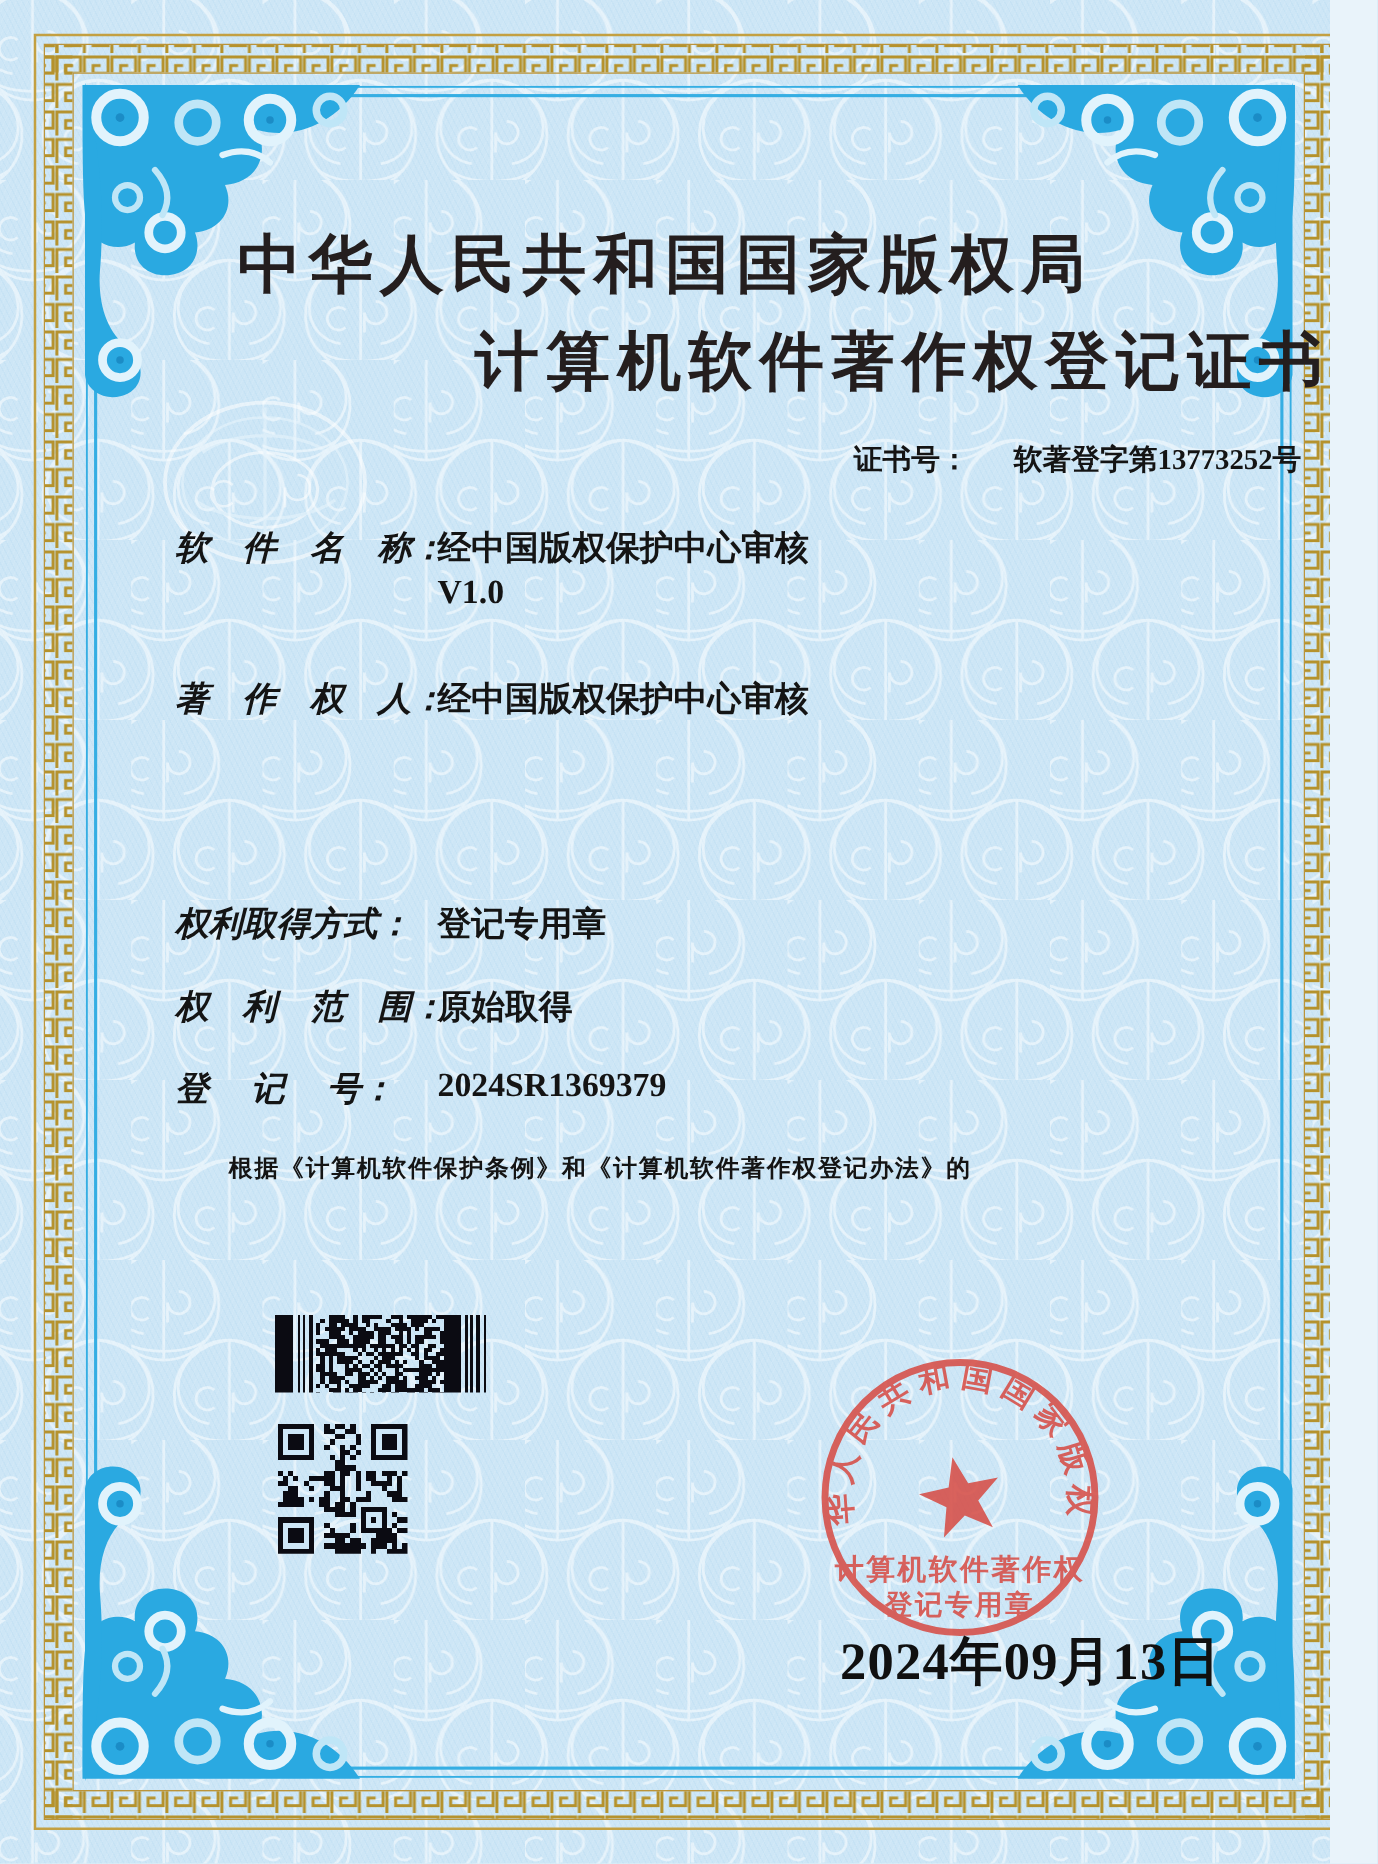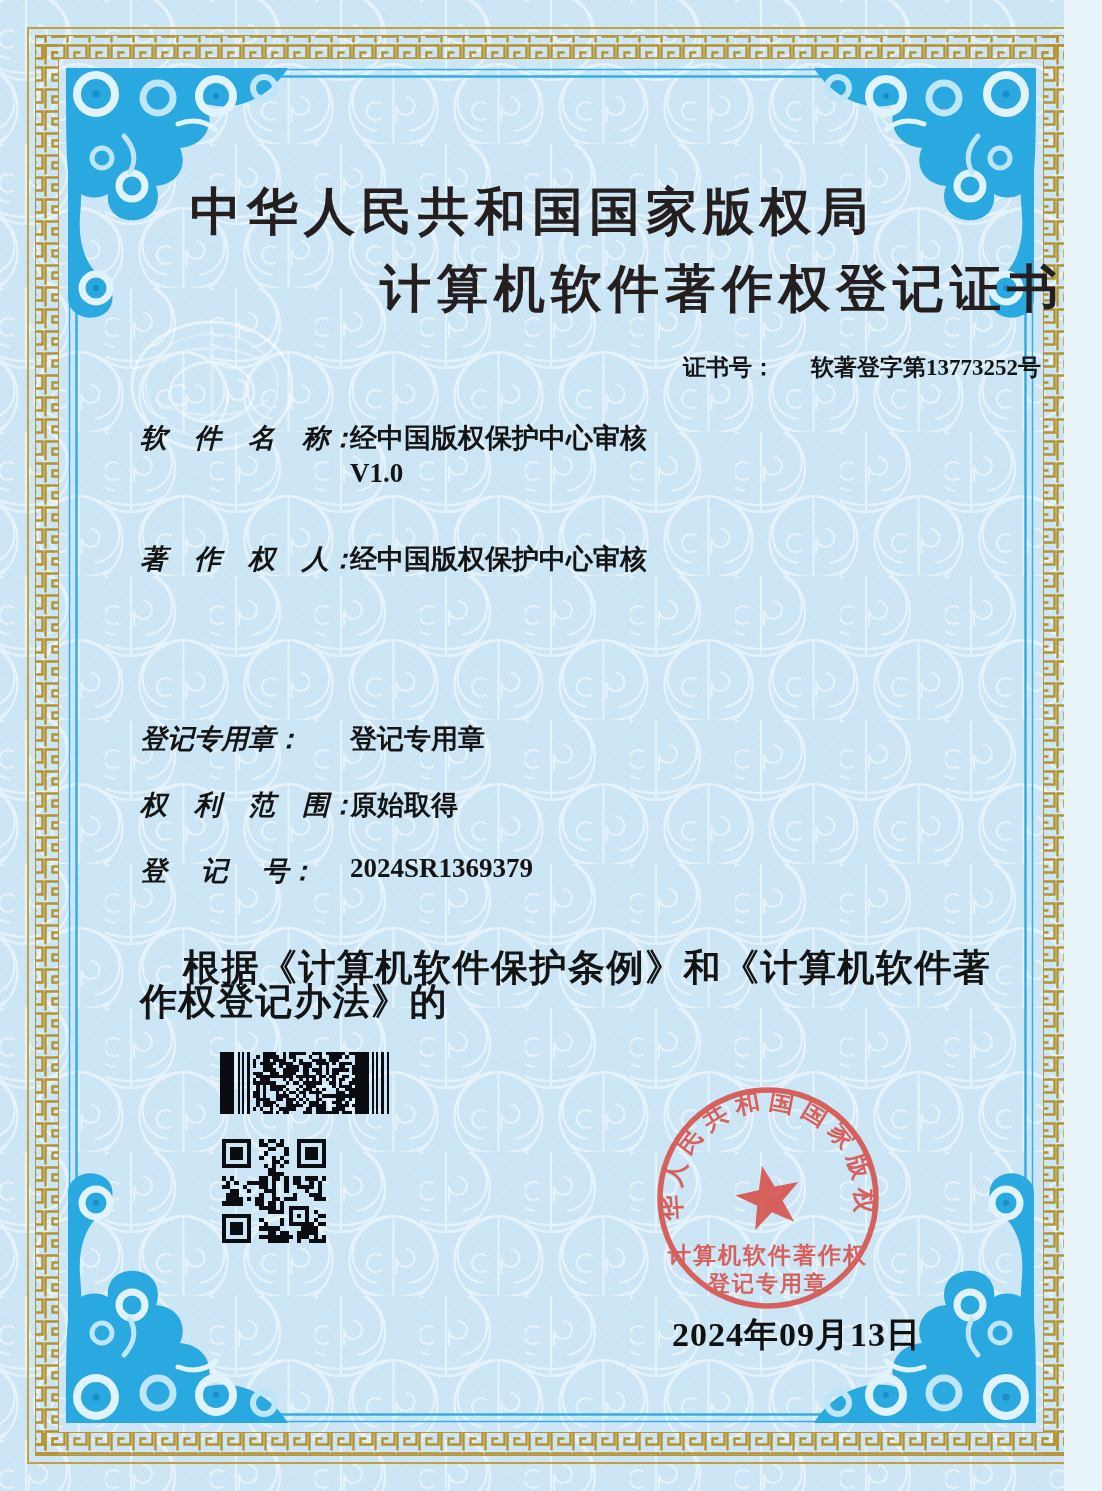--- a/index.html
+++ b/index.html
@@ -16,29 +16,29 @@
   .title{position:absolute;left:0;right:0;text-align:center;font-weight:900;
     font-size:51px;letter-spacing:6px;color:#241e1e;white-space:nowrap;}
   .title1{top:178px;}
   .title2{top:255px;text-align:right;}
   .certno{position:absolute;left:683px;top:352px;font-size:23px;font-weight:700;color:#141414;white-space:nowrap;}
   .certno .val{margin-left:36px;}
   .frow{position:absolute;left:0;top:0;width:100%;font-size:27px;font-weight:700;color:#141414;white-space:nowrap;}
   .frow .lbl{position:absolute;left:140px;font-style:italic;}
   .frow .val{position:absolute;left:350px;}
   .r1{top:420px;} .r1b{top:458px;} .r2{top:541px;} .r3{top:721px;} .r4{top:787px;} .r5{top:853px;}
-  .statement{position:absolute;left:140px;width:852px;font-size:37px;font-weight:700;
-    color:#141414;letter-spacing:1.5px;line-height:34px;margin-top:32px;}
+  .statement{position:absolute;left:140px;width:852px;font-size:19px;font-weight:700;
+    color:#141414;letter-spacing:1.5px;line-height:34px;}
   .st1{top:919px;text-indent:43px;}
   .st2{top:986px;}
   .barcode{position:absolute;left:220px;top:1052px;width:172px;height:62px;}
   .qrcode{position:absolute;left:222px;top:1139px;width:104px;height:104px;}
   .seal{position:absolute;left:653px;top:1083px;width:230px;height:230px;opacity:0.84;z-index:3;}
-  .datetext{position:absolute;left:672px;top:1301px;font-size:34px;font-weight:700;color:#101010;
-    white-space:nowrap;z-index:4;letter-spacing:1px;margin-top:11px;}
+  .datetext{position:absolute;left:672px;top:1301px;font-size:42px;font-weight:700;color:#101010;
+    white-space:nowrap;z-index:4;letter-spacing:1px;}
 </style>
 </head>
 <body>
 
 <div class="page">
 
   <svg class="decor" width="1102" height="1491" viewBox="0 0 1102 1491" aria-hidden="true">
     <defs>
 
       <g id="emb" fill="none" stroke="#ffffff" stroke-width="2.2">
@@ -127,21 +127,21 @@
       <span class="val">经中国版权保护中心审核</span>
     </div>
     <div class="frow r1b">
       <span class="val">V1.0</span>
     </div>
     <div class="frow r2">
       <span class="lbl">著　作　权　人：</span>
       <span class="val">经中国版权保护中心审核</span>
     </div>
     <div class="frow r3">
-      <span class="lbl">登记专用章：</span>
+      <span class="lbl">权利取得方式：</span>
       <span class="val">登记专用章</span>
     </div>
     <div class="frow r4">
       <span class="lbl">权　利　范　围：</span>
       <span class="val">原始取得</span>
     </div>
     <div class="frow r5">
       <span class="lbl">登　 记　 号：</span>
       <span class="val">2024SR1369379</span>
     </div>

